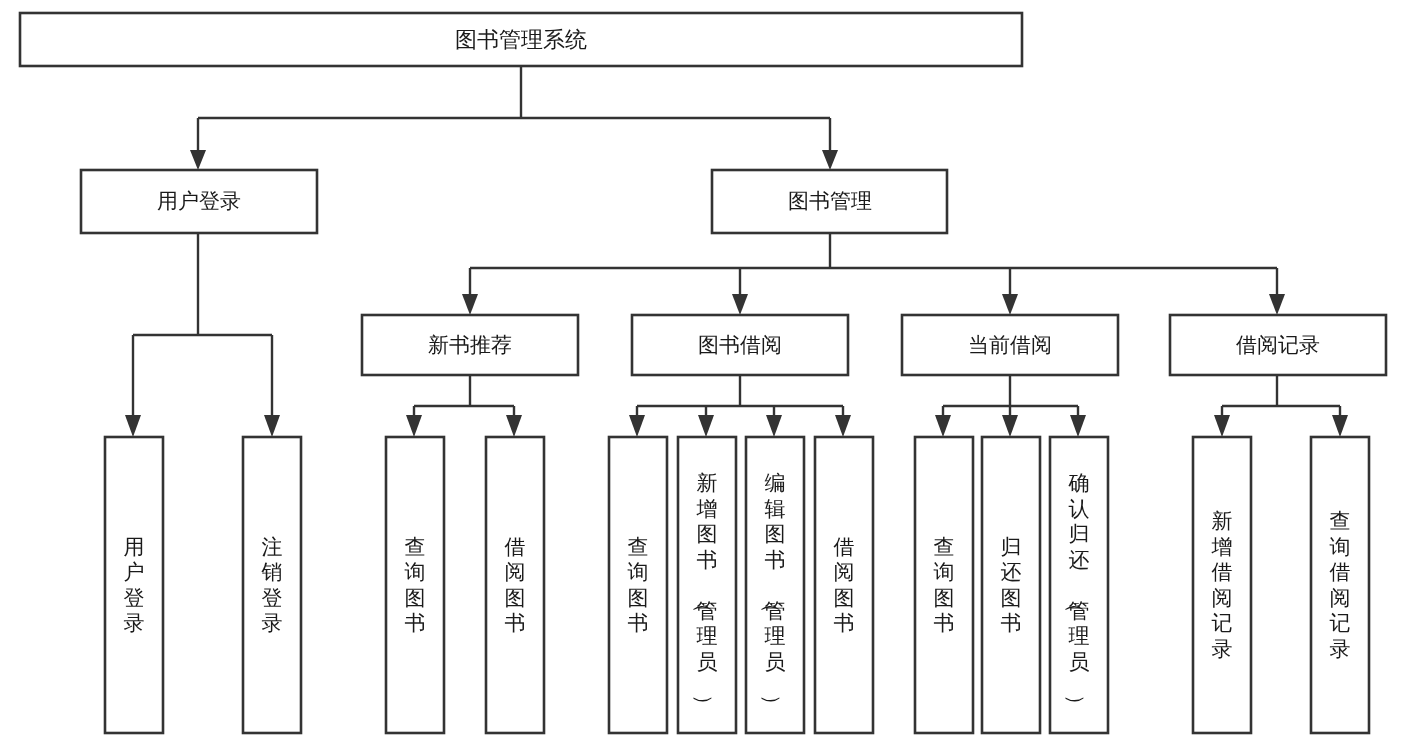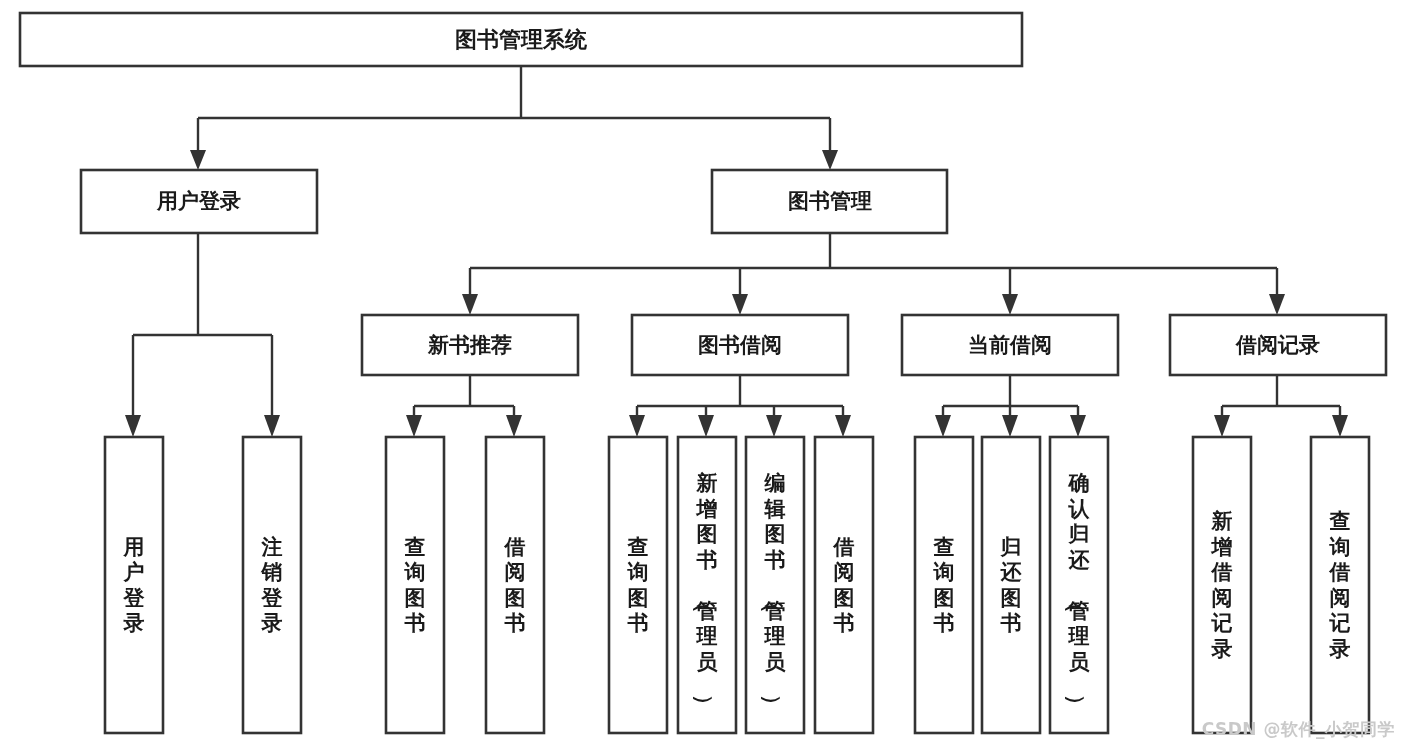--- a/index.html
+++ b/index.html
@@ -14,21 +14,20 @@
     position: relative;
     overflow: hidden;
     font-family: "DejaVu Sans", "Liberation Sans", sans-serif;
   }
   #diagram-root {
     position: absolute;
     left: 0;
     top: 0;
     width: 1403px;
     height: 747px;
-    font-weight: bold;
   }
   svg.flow {
     display: block;
     width: 1405px;
     height: 747px;
   }
   .node-rect {
     fill: #ffffff;
     stroke: #333333;
     stroke-width: 2.6;
@@ -229,14 +228,13 @@
         <rect class="node-rect" x="1193" y="437" width="58" height="296"></rect>
         <text class="leaf-label" x="1222" y="483"><tspan x="1222" y="528.39">新</tspan><tspan x="1222" y="553.89">增</tspan><tspan x="1222" y="579.39">借</tspan><tspan x="1222" y="604.89">阅</tspan><tspan x="1222" y="630.39">记</tspan><tspan x="1222" y="655.89">录</tspan></text>
       </g>
       <g>
         <rect class="node-rect" x="1311" y="437" width="58" height="296"></rect>
         <text class="leaf-label" x="1340" y="483"><tspan x="1340" y="528.39">查</tspan><tspan x="1340" y="553.89">询</tspan><tspan x="1340" y="579.39">借</tspan><tspan x="1340" y="604.89">阅</tspan><tspan x="1340" y="630.39">记</tspan><tspan x="1340" y="655.89">录</tspan></text>
       </g>
     </g>
   </svg>
 
-  <div class="watermark">CSDN @软件_小贺同学</div>
 </div>
 
 </body></html>

